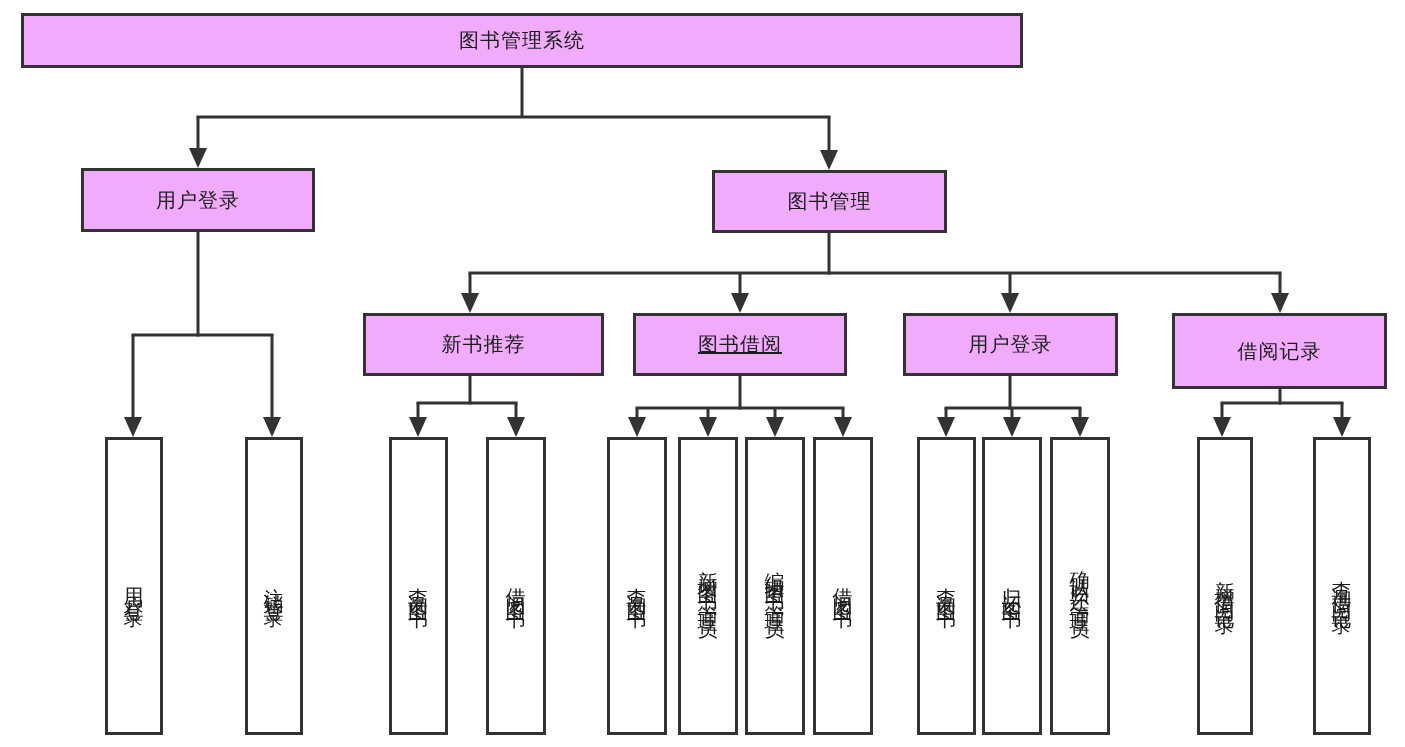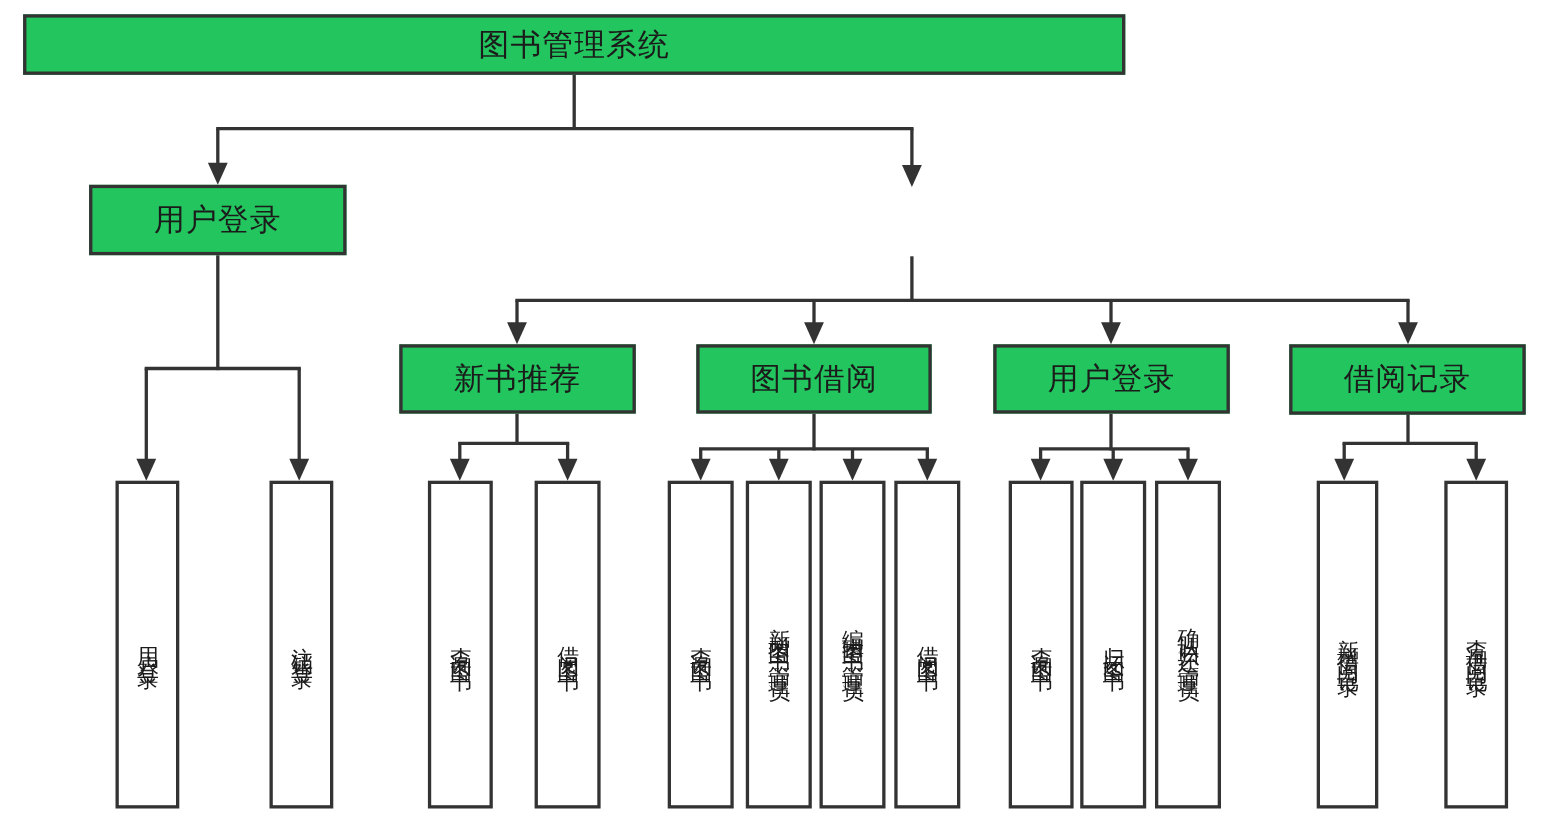--- a/index.html
+++ b/index.html
@@ -9,26 +9,26 @@
     height: 747px;
     background: #ffffff;
     font-family: "Liberation Sans", sans-serif;
     overflow: hidden;
   }
   #wires { position: absolute; left: 0; top: 0; z-index: 1; }
   .box {
     position: absolute;
     box-sizing: border-box;
     border: 3px solid #333333;
-    background: #22c55e;
+    background: #f0abfc;
     display: flex;
     align-items: center;
     justify-content: center;
     color: #1b1b1b;
-    font-size: 28px;
+    font-size: 20px;
     z-index: 2;
     letter-spacing: 1px;
   }
   .vbox {
     position: absolute;
     box-sizing: border-box;
     border: 3px solid #333333;
     background: #ffffff;
     display: flex;
     align-items: center;
@@ -127,31 +127,34 @@
     </g>
   </svg>
 
   <div class="box" style="left:21px; top:13px; width:1002px; height:55px;">
     <span>图书管理系统</span>
   </div>
 
   <div class="box" style="left:81px; top:168px; width:234px; height:64px;">
     <span>用户登录</span>
   </div>
-
-  <div class="box" style="left:363px; top:313px; width:215px; height:63px;">
+  <div class="box" style="left:712px; top:170px; width:235px; height:63px;">
+    <span>图书管理</span>
+  </div>
+
+  <div class="box" style="left:363px; top:313px; width:241px; height:63px;">
     <span>新书推荐</span>
   </div>
-  <div class="box" style="left:633px; top:313px; width:214px; height:63px;">
+  <div class="box" style="left:633px; top:313px; width:214px; height:63px;text-decoration:underline;">
     <span>图书借阅</span>
   </div>
   <div class="box" style="left:903px; top:313px; width:215px; height:63px;">
     <span>用户登录</span>
   </div>
-  <div class="box" style="left:1172px; top:313px; width:215px; height:64px;">
+  <div class="box" style="left:1172px; top:313px; width:215px; height:76px;">
     <span>借阅记录</span>
   </div>
 
   <div class="vbox" style="left:105px; top:437px; width:58px; height:298px;">
     <span class="vtext">用户登录</span>
   </div>
   <div class="vbox" style="left:245px; top:437px; width:58px; height:298px;">
     <span class="vtext">注销登录</span>
   </div>
 

